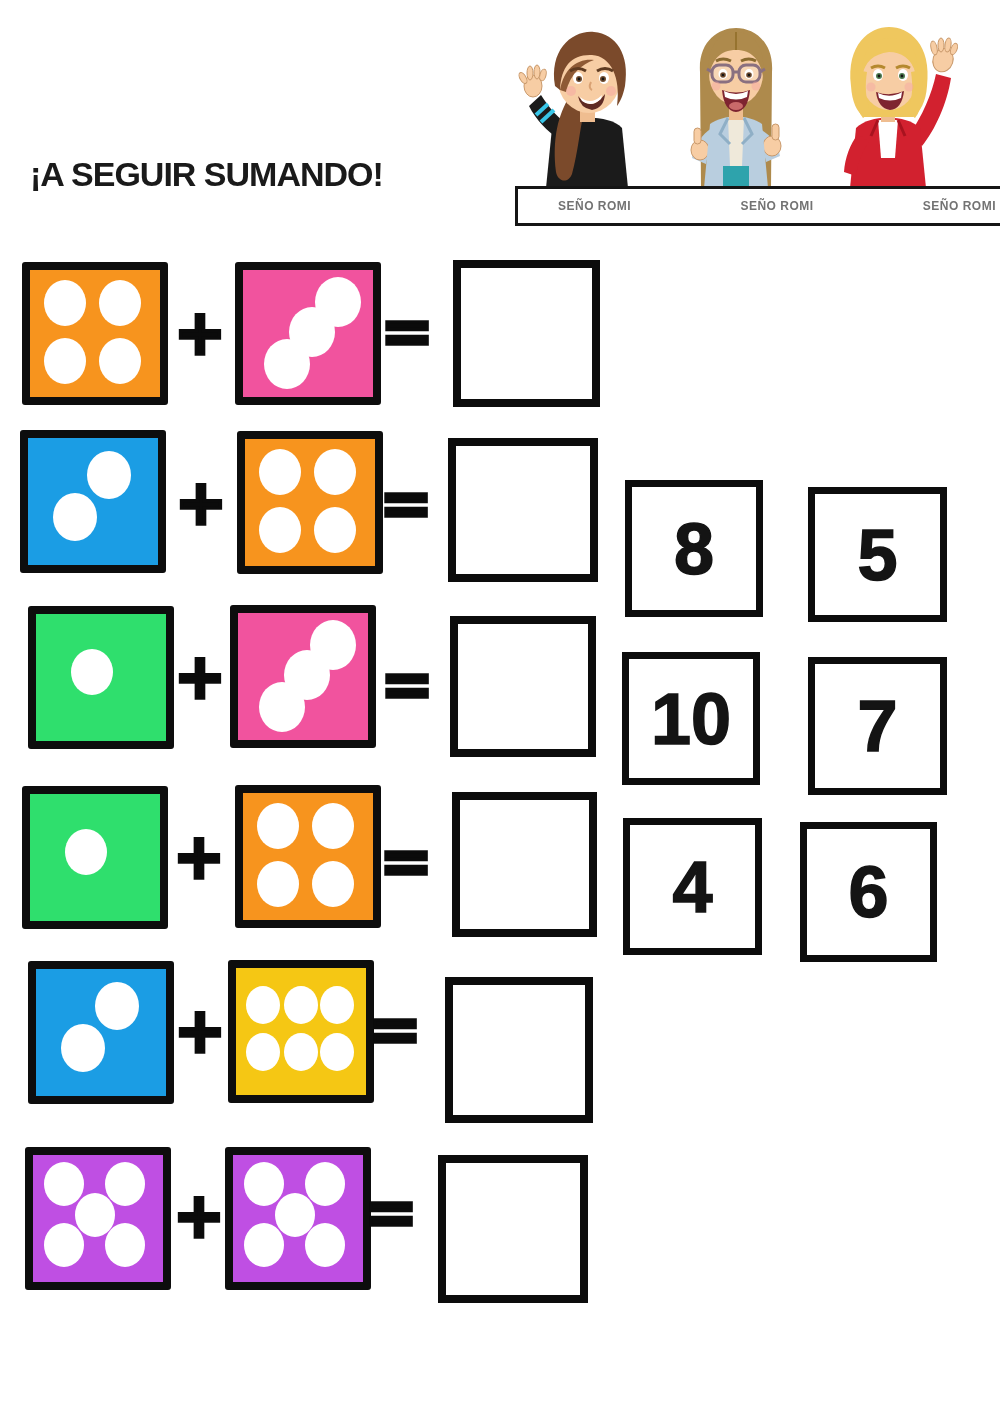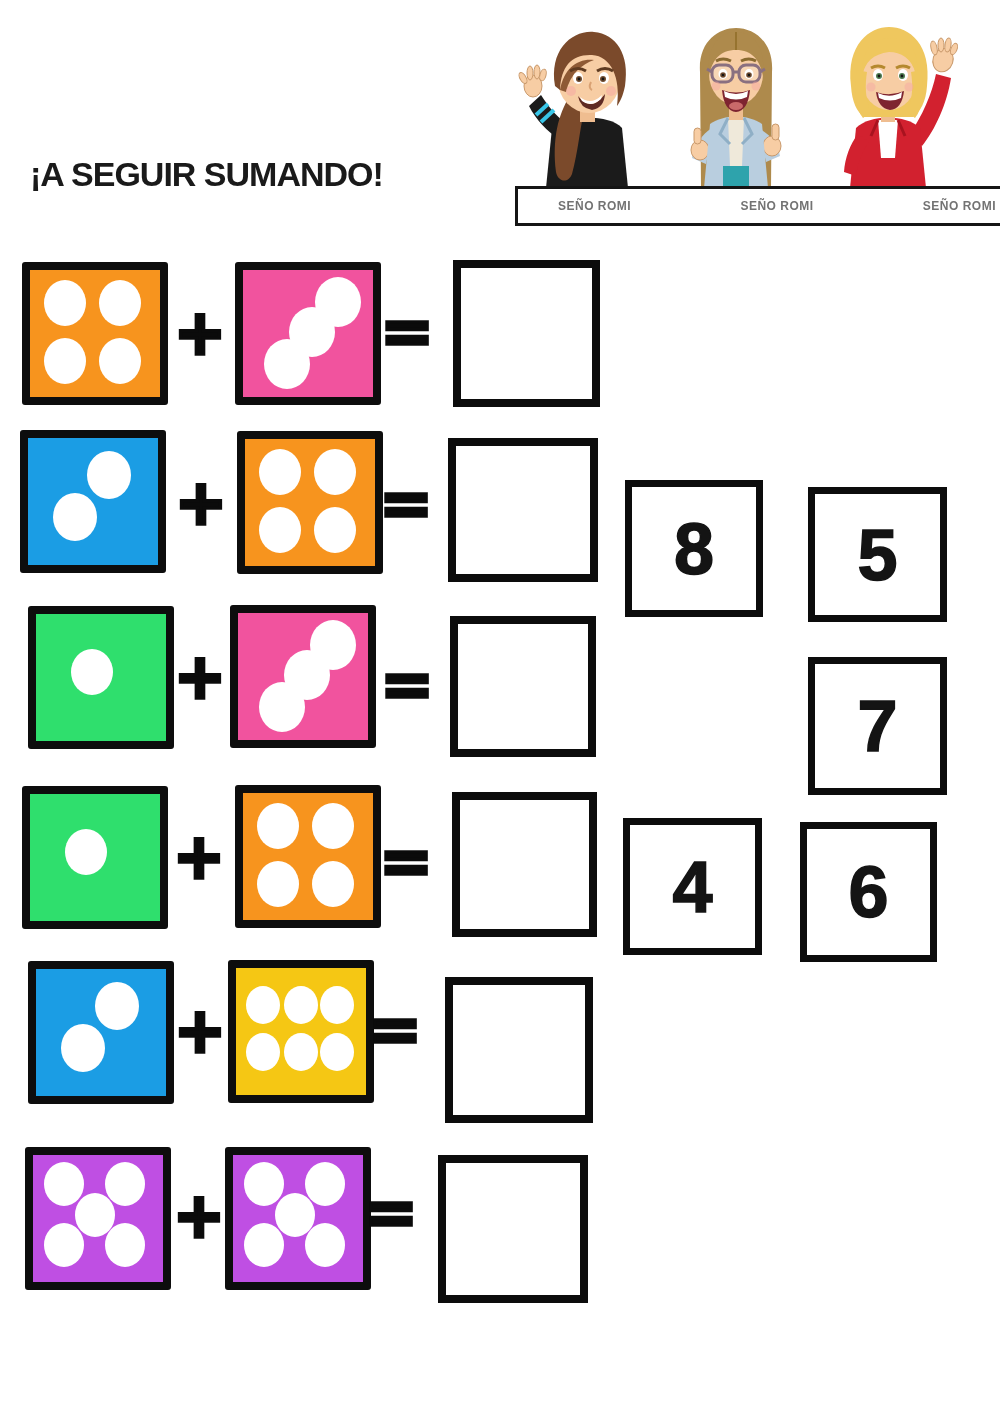--- a/index.html
+++ b/index.html
@@ -228,20 +228,23 @@
     </div>
   <span class="op eq" style="left:391px;top:1212px">=</span>
   <div class="answer-box" style="left:438px;top:1155px;width:150px;height:148px"></div>
 
   <div class="tile" style="left:625px;top:480px;width:138px;height:137px">
     <span>8</span>
   </div>
   <div class="tile" style="left:808px;top:487px;width:139px;height:135px">
     <span>5</span>
   </div>
+  <div class="tile" style="left:622px;top:652px;width:138px;height:133px">
+    <span>10</span>
+  </div>
   <div class="tile" style="left:808px;top:657px;width:139px;height:138px">
     <span>7</span>
   </div>
   <div class="tile" style="left:623px;top:818px;width:139px;height:137px">
     <span>4</span>
   </div>
   <div class="tile" style="left:800px;top:822px;width:137px;height:140px">
     <span>6</span>
   </div>
 

